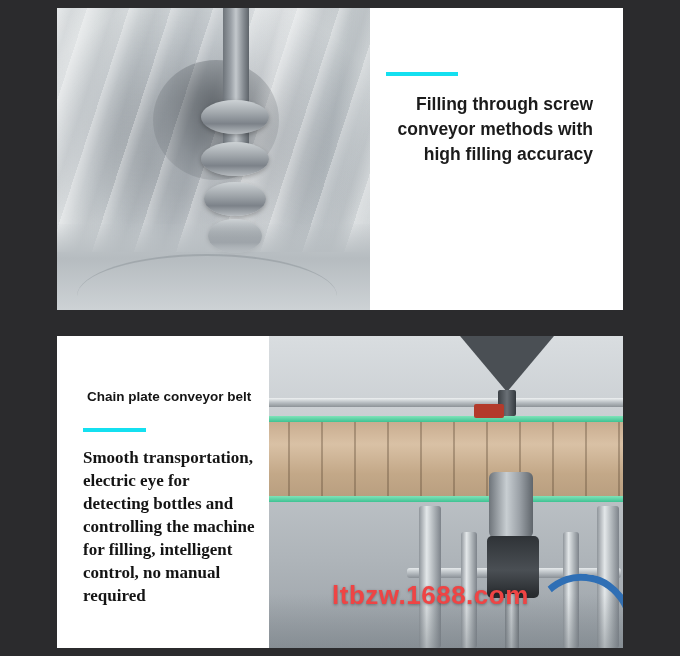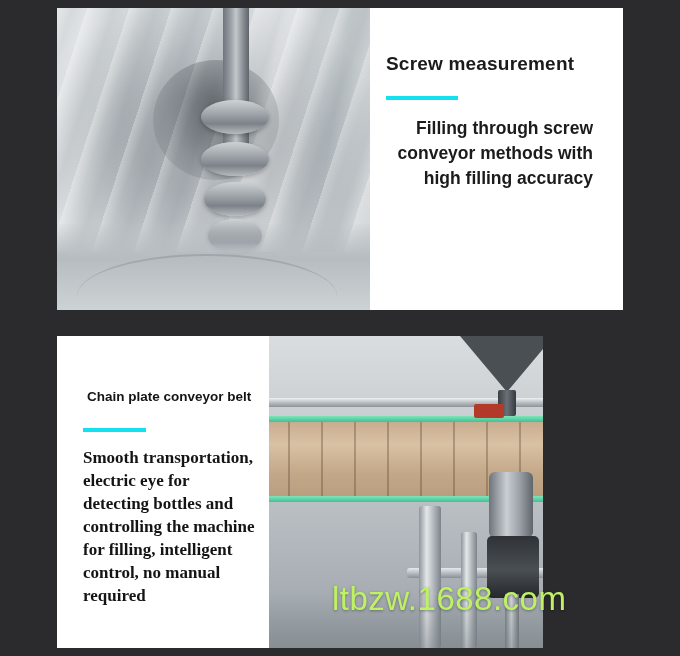--- a/index.html
+++ b/index.html
@@ -66,21 +66,21 @@
     width: 100%;
     padding-right: 18px;
     box-sizing: border-box;
   }
 
   
   .panel2 {
     position: absolute;
     left: 57px;
     top: 336px;
-    width: 486px;
+    width: 566px;
     height: 312px;
     background: #ffffff;
     overflow: hidden;
   }
   .panel2 .photo2 {
     position: absolute;
     left: 0; top: 0;
     width: 566px;
     height: 312px;
     overflow: hidden;
@@ -115,23 +115,23 @@
     color: #141414;
     line-height: 23px;
     font-family: Liberation Serif, serif;
   }
 
   
   .watermark {
     position: absolute;
     left: 332px;
     top: 580px;
-    font-size: 33px;
-    color: #bef264;
-    font-weight: 400;
+    font-size: 26px;
+    color: #ef4444;
+    font-weight: 700;
     letter-spacing: 0.5px;
     text-shadow: 0 1px 3px rgba(0,0,0,0.35);
     white-space: nowrap;
   }
 
   
   .ph1-bg {
     position: absolute; inset: 0;
     background:
       radial-gradient(ellipse 180px 150px at 48% 45%, #8e949a 0%, #9ba1a6 35%, #b9bfc3 70%, #cfd4d6 100%),
@@ -316,21 +316,20 @@
         <div class="ph1-shaft"></div>
         <div class="ph1-flight f1"></div>
         <div class="ph1-flight f2"></div>
         <div class="ph1-flight f3"></div>
         <div class="ph1-flight f4"></div>
       </div>
       <div class="ph1-bottom"></div>
     </div>
 
     <div class="text-col">
-      <div class="p1-title">Screw measurement</div>
       <div class="accent-bar"></div>
       <div class="p1-body">Filling through screw conveyor methods with high filling accuracy</div>
     </div>
 
   </div>
 
   <div class="panel2">
 
     <div class="photo2">
       <div class="ph2-bg"></div>

